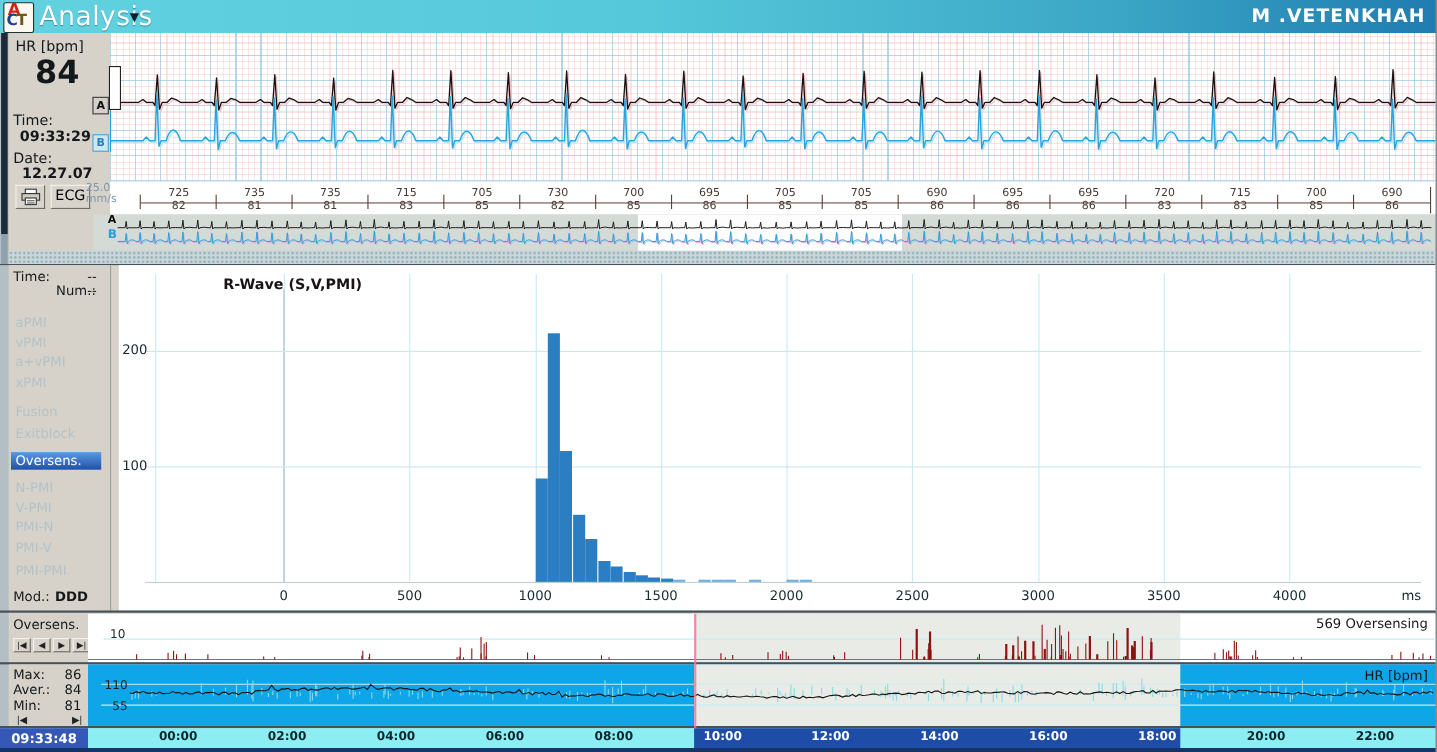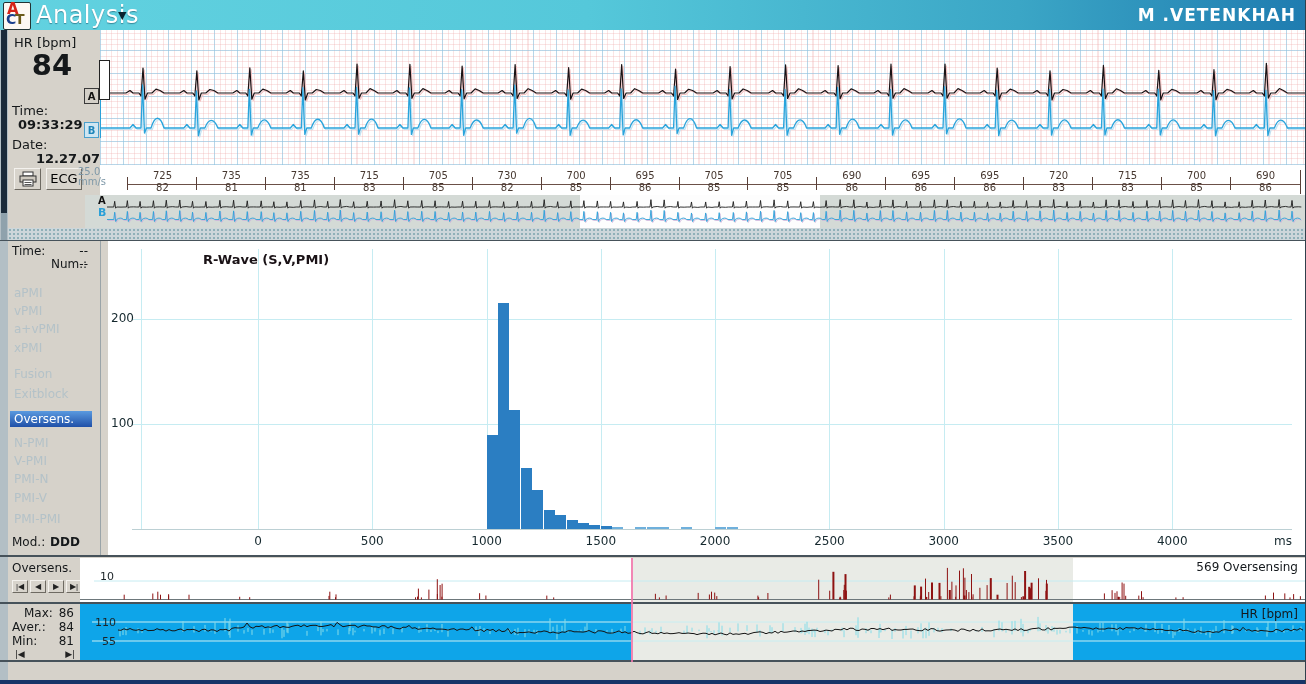--- a/index.html
+++ b/index.html
@@ -120,21 +120,21 @@
     <div class="thumb-dark"></div>
     <div class="thumb-gray"></div>
   </div>
 
   <div id="sb-top" class="abs sidebar">
     <div class="lbl" style="left:6px;top:5px;">HR [bpm]</div>
     <div class="lbl" style="left:14px;top:18px;width:60px;text-align:center;font-size:29px;font-weight:bold;">84</div>
     <div class="lbl" style="left:4px;top:73px;">Time:</div>
     <div class="lbl val-b" style="left:10px;top:87px;">09:33:29</div>
     <div class="lbl" style="left:4px;top:107px;">Date:</div>
-    <div class="lbl val-b" style="left:12px;top:121px;margin-left:16px;">12.27.07</div>
+    <div class="lbl val-b" style="left:12px;top:121px;">12.27.07</div>
     <div class="btn" style="left:6px;top:138px;width:27px;height:22px;">
       <svg width="18" height="15" style="left:4px;top:3px;">
         <rect x="4" y="0" width="10" height="4" fill="#fff" stroke="#333"></rect>
         <rect x="1" y="4" width="16" height="6" fill="#cfcac0" stroke="#333"></rect>
         <rect x="4" y="8" width="10" height="6" fill="#fff" stroke="#333"></rect>
         <line x1="5.5" y1="10.5" x2="12.5" y2="10.5" stroke="#555"></line>
         <line x1="5.5" y1="12.5" x2="12.5" y2="12.5" stroke="#555"></line>
       </svg>
     </div>
     <div class="btn" style="left:38px;top:138px;width:36px;height:22px;font-size:13px;font-weight:normal;line-height:20px;">ECG</div>
@@ -437,21 +437,21 @@
         <line x1="1193.5" y1="41.5" x2="1193.5" y2="34.6" stroke="#8e1212" stroke-width="1"></line>
         <line x1="1220.4" y1="41.5" x2="1220.4" y2="38.2" stroke="#8e1212" stroke-width="1"></line>
         <line x1="1210.0" y1="41.5" x2="1210.0" y2="39.4" stroke="#8e1212" stroke-width="1"></line>
       </svg>
     <div class="panel-ytick" style="left:16px;top:12px;width:18px;text-align:right;">10</div>
     <div id="ovs-count">569 Oversensing</div>
   </div>
   <div class="hline abs" style="top:602px;height:2px;"></div>
 
   <div id="sb-hr" class="abs sidebar sb-small">
-    <div class="lbl-sm" style="left:4px;top:2px;margin-left:12px;">Max:</div>
+    <div class="lbl-sm" style="left:4px;top:2px;">Max:</div>
     <div class="lbl-sm" style="left:38px;top:2px;width:28px;text-align:right;">86</div>
     <div class="lbl-sm" style="left:4px;top:16px;">Aver.:</div>
     <div class="lbl-sm" style="left:38px;top:16px;width:28px;text-align:right;">84</div>
     <div class="lbl-sm" style="left:4px;top:30px;">Min:</div>
     <div class="lbl-sm" style="left:38px;top:30px;width:28px;text-align:right;">81</div>
     <button class="navbtn" style="left:4px;top:44px;border:none;background:none;font-size:9px;">|◀</button>
     <button class="navbtn" style="left:54px;top:44px;border:none;background:none;font-size:9px;">▶|</button>
   </div>
   <div id="hr-chart" class="abs">
     <div class="shade" style="left:551px;width:442px;height:56px;"></div>
@@ -678,15 +678,31 @@
         <polyline points="38,26.0 41,26.3 44,24.8 47,25.9 50,24.5 53,25.9 56,26.3 59,25.6 62,26.8 65,25.1 68,26.6 71,26.5 74,26.3 77,24.7 80,25.9 83,25.5 86,27.1 89,25.6 92,26.8 95,26.8 98,25.6 101,25.0 104,27.0 107,25.5 110,25.7 113,25.3 116,26.2 119,27.6 122,25.6 125,25.2 128,27.2 131,25.8 134,26.0 137,27.5 140,25.6 143,25.8 146,25.3 149,27.0 152,24.3 155,23.7 158,24.0 161,23.9 164,23.0 167,19.0 170,22.9 173,24.2 176,22.3 179,22.5 182,21.7 185,23.6 188,22.9 191,23.4 194,22.0 197,21.4 200,23.7 203,22.5 206,23.2 209,23.4 212,22.3 215,21.6 218,21.2 221,22.7 224,20.8 227,22.7 230,21.6 233,21.3 236,21.3 239,22.4 242,22.5 245,22.0 248,21.4 251,20.6 254,22.8 257,18.4 260,20.7 263,22.7 266,22.1 269,21.5 272,21.3 275,21.3 278,23.4 281,22.0 284,21.1 287,22.0 290,22.0 293,22.9 296,22.9 299,23.5 302,21.7 305,21.8 308,24.1 311,22.1 314,23.6 317,24.5 320,24.9 323,23.2 326,23.3 329,21.5 332,24.3 335,23.7 338,25.3 341,24.9 344,24.5 347,24.1 350,24.7 353,24.0 356,25.1 359,25.1 362,25.1 365,25.4 368,26.1 371,25.1 374,24.7 377,26.4 380,25.1 383,25.0 386,25.9 389,25.5 392,22.9 395,26.8 398,26.4 401,25.6 404,27.6 407,25.4 410,26.4 413,25.4 416,27.7 419,25.6 422,27.6 425,27.2 428,24.5 431,29.7 434,27.3 437,29.2 440,28.5 443,28.6 446,28.3 449,27.9 452,28.7 455,29.2 458,27.7 461,27.8 464,26.9 467,27.5 470,28.9 473,28.0 476,28.9 479,29.2 482,27.9 485,28.3 488,26.8 491,26.8 494,27.8 497,27.8 500,27.9 503,28.1 506,27.6 509,26.5 512,28.0 515,29.1 518,26.8 521,26.9 524,27.5 527,28.9 530,29.1 533,29.0 536,28.0 539,26.9 542,28.8 545,27.8 548,29.3 551,28.9 554,27.3 557,28.7 560,29.5 563,29.9 566,28.6 569,27.7 572,29.4 575,29.2 578,29.8 581,28.4 584,29.5 587,29.0 590,29.7 593,29.6 596,29.2 599,28.7 602,29.4 605,29.4 608,29.0 611,29.4 614,29.6 617,30.6 620,29.8 623,29.2 626,29.3 629,30.5 632,29.4 635,30.8 638,29.9 641,29.0 644,30.2 647,30.9 650,28.9 653,30.4 656,29.9 659,30.3 662,29.7 665,29.3 668,30.4 671,29.4 674,28.5 677,28.2 680,27.8 683,28.4 686,29.7 689,28.6 692,29.0 695,27.3 698,29.2 701,27.3 704,28.3 707,28.1 710,27.6 713,27.0 716,27.0 719,28.0 722,27.0 725,27.5 728,26.6 731,26.4 734,26.1 737,26.3 740,27.5 743,27.0 746,26.1 749,26.5 752,27.0 755,25.3 758,25.5 761,25.9 764,24.4 767,25.8 770,24.2 773,24.3 776,26.3 779,26.5 782,25.0 785,25.3 788,26.2 791,24.5 794,24.5 797,25.5 800,24.6 803,25.7 806,24.8 809,24.1 812,26.4 815,25.6 818,26.0 821,26.0 824,25.4 827,25.4 830,25.1 833,25.0 836,26.2 839,26.6 842,26.8 845,24.7 848,26.4 851,24.6 854,24.8 857,26.7 860,27.1 863,26.4 866,26.0 869,25.9 872,25.7 875,26.1 878,27.3 881,25.0 884,25.2 887,26.4 890,27.1 893,25.3 896,26.6 899,27.1 902,24.9 905,26.9 908,26.8 911,26.9 914,25.9 917,25.4 920,25.0 923,25.8 926,25.3 929,25.8 932,26.4 935,24.9 938,26.5 941,24.7 944,26.4 947,26.3 950,25.2 953,24.6 956,24.4 959,23.9 962,25.9 965,26.0 968,23.7 971,26.0 974,24.3 977,24.4 980,24.2 983,24.4 986,24.2 989,23.2 992,23.1 995,23.1 998,23.7 1001,24.0 1004,23.4 1007,23.9 1010,24.2 1013,25.3 1016,23.8 1019,25.1 1022,25.0 1025,25.1 1028,24.1 1031,24.3 1034,24.5 1037,25.5 1040,23.6 1043,25.6 1046,23.5 1049,23.9 1052,23.8 1055,23.9 1058,25.1 1061,23.7 1064,25.1 1067,25.1 1070,25.8 1073,24.6 1076,25.7 1079,25.3 1082,25.4 1085,26.4 1088,26.5 1091,26.1 1094,26.9 1097,26.9 1100,25.2 1103,26.8 1106,26.2 1109,27.0 1112,28.1 1115,28.4 1118,26.7 1121,27.9 1124,28.3 1127,27.6 1130,27.6 1133,28.5 1136,27.8 1139,28.2 1142,26.2 1145,25.6 1148,26.2 1151,26.7 1154,25.0 1157,25.2 1160,27.0 1163,23.3 1166,26.3 1169,25.7 1172,27.2 1175,26.3 1178,27.3 1181,26.4 1184,26.8 1187,27.0 1190,27.7 1193,27.5 1196,25.3 1199,26.1 1202,27.6 1205,25.4 1208,25.2 1211,26.9 1214,25.2 1217,26.2 1220,24.5 1223,26.1 " fill="none" stroke="#141414" stroke-width="1"></polyline>
       </svg>
     <div class="panel-ytick" style="left:12px;top:12px;width:24px;text-align:right;">110</div>
     <div class="panel-ytick" style="left:12px;top:31px;width:24px;text-align:right;">55</div>
     <div id="hr-title">HR [bpm]</div>
   </div>
   <div class="hline abs" style="top:660px;height:2px;"></div>
 
   <div id="cursor" class="abs"></div>
 
+  <div id="timebar" class="abs">
+    <div id="tb-highlight"></div>
+    <div id="tb-current">09:33:48</div>
+  <div class="tb-lab" style="left: 137px; color: rgb(7, 38, 44);">00:00</div>
+      <div class="tb-lab" style="left: 236px; color: rgb(7, 38, 44);">02:00</div>
+      <div class="tb-lab" style="left: 335px; color: rgb(7, 38, 44);">04:00</div>
+      <div class="tb-lab" style="left: 434px; color: rgb(7, 38, 44);">06:00</div>
+      <div class="tb-lab" style="left: 533px; color: rgb(7, 38, 44);">08:00</div>
+      <div class="tb-lab" style="left: 632px; color: rgb(255, 255, 255);">10:00</div>
+      <div class="tb-lab" style="left: 730px; color: rgb(255, 255, 255);">12:00</div>
+      <div class="tb-lab" style="left: 829px; color: rgb(255, 255, 255);">14:00</div>
+      <div class="tb-lab" style="left: 928px; color: rgb(255, 255, 255);">16:00</div>
+      <div class="tb-lab" style="left: 1027px; color: rgb(255, 255, 255);">18:00</div>
+      <div class="tb-lab" style="left: 1126px; color: rgb(7, 38, 44);">20:00</div>
+      <div class="tb-lab" style="left: 1225px; color: rgb(7, 38, 44);">22:00</div>
+    </div>
   <div id="bottom-strip" class="abs"></div>
 
 </div>
 
 </body></html>

